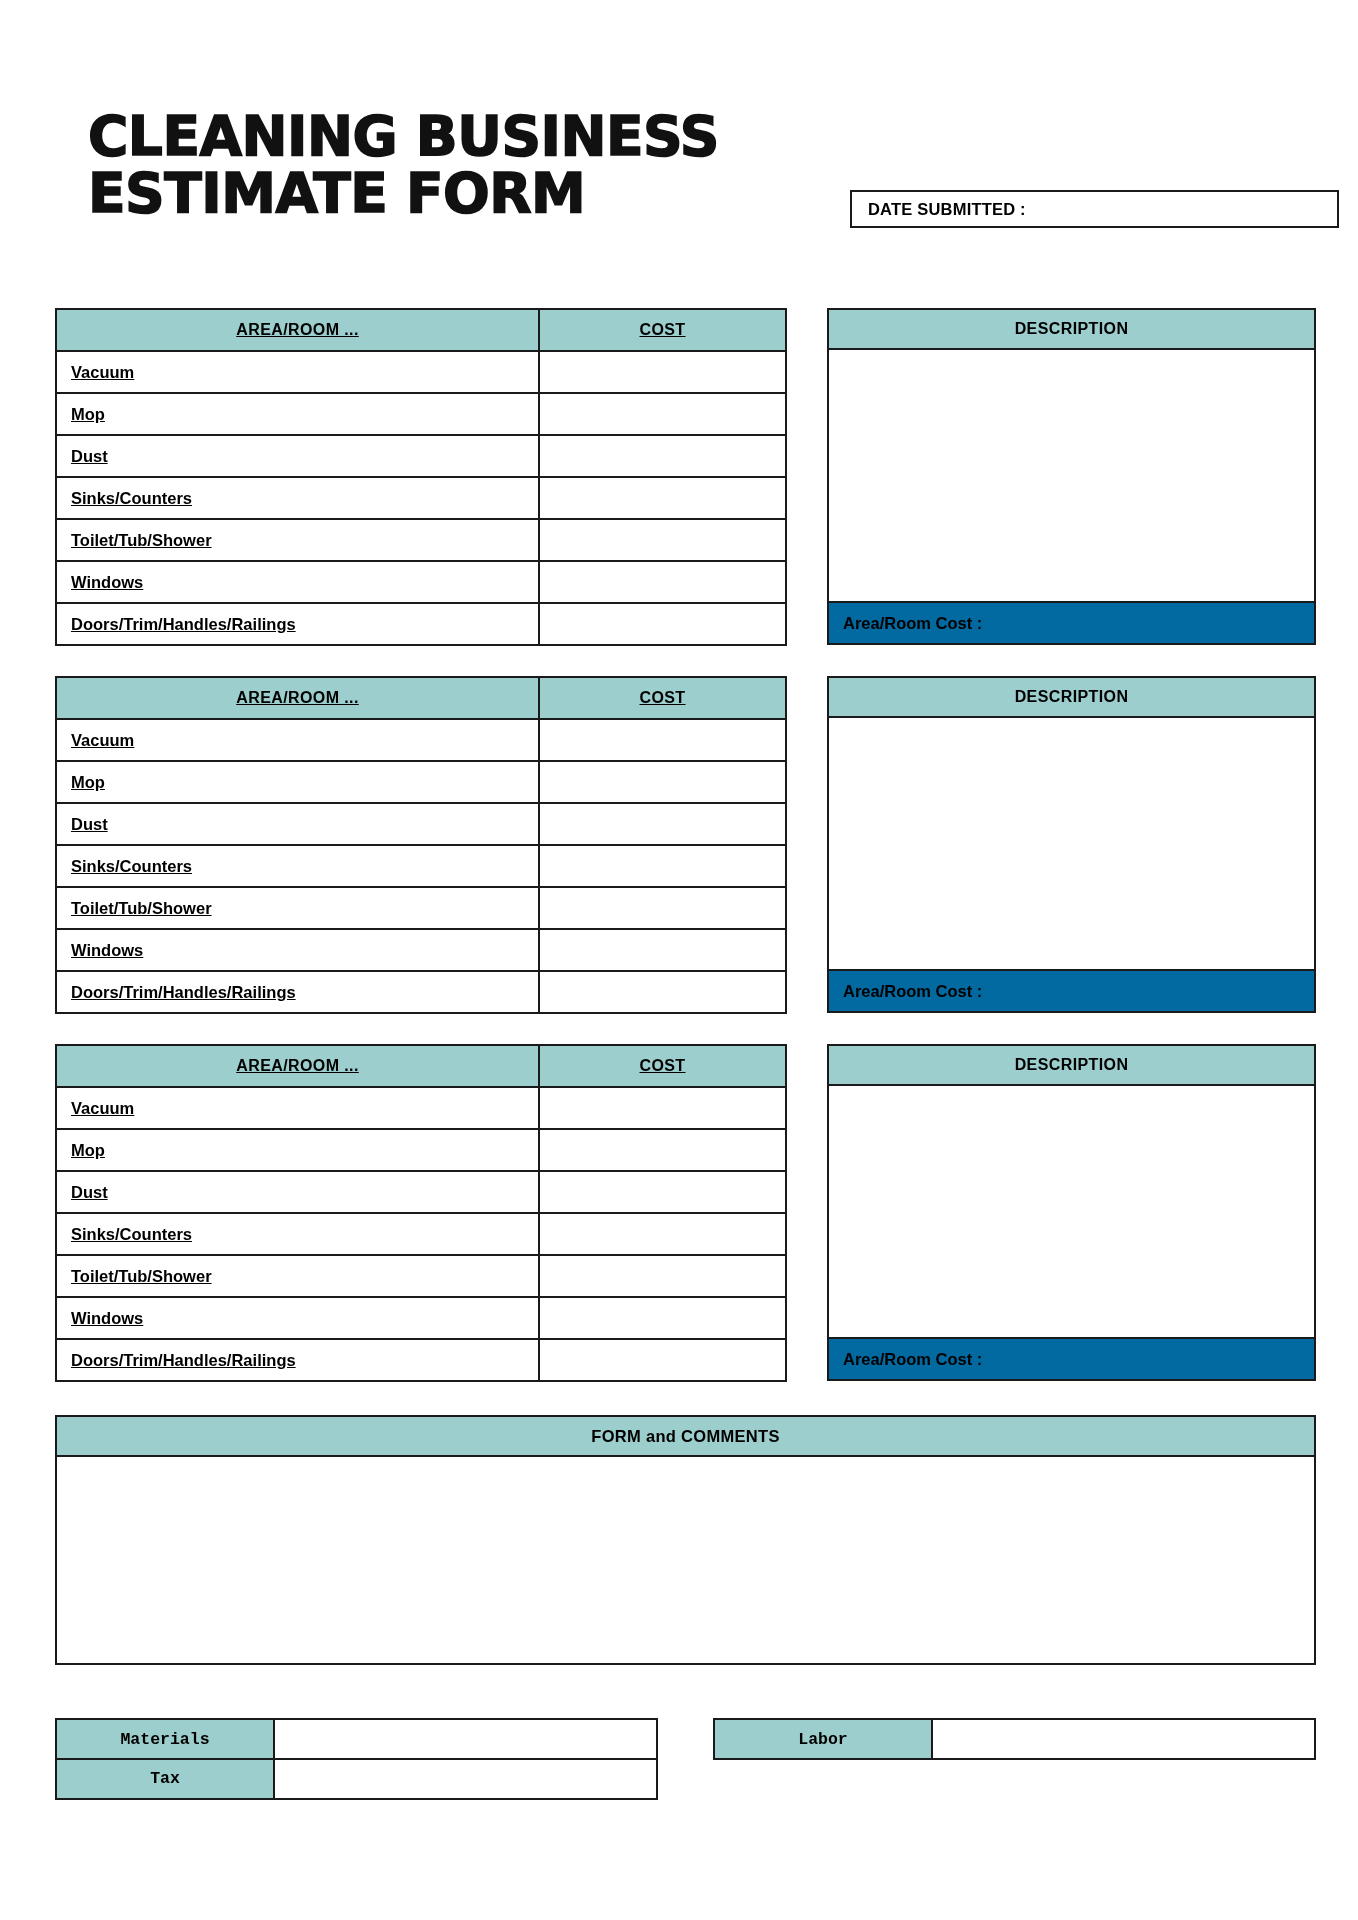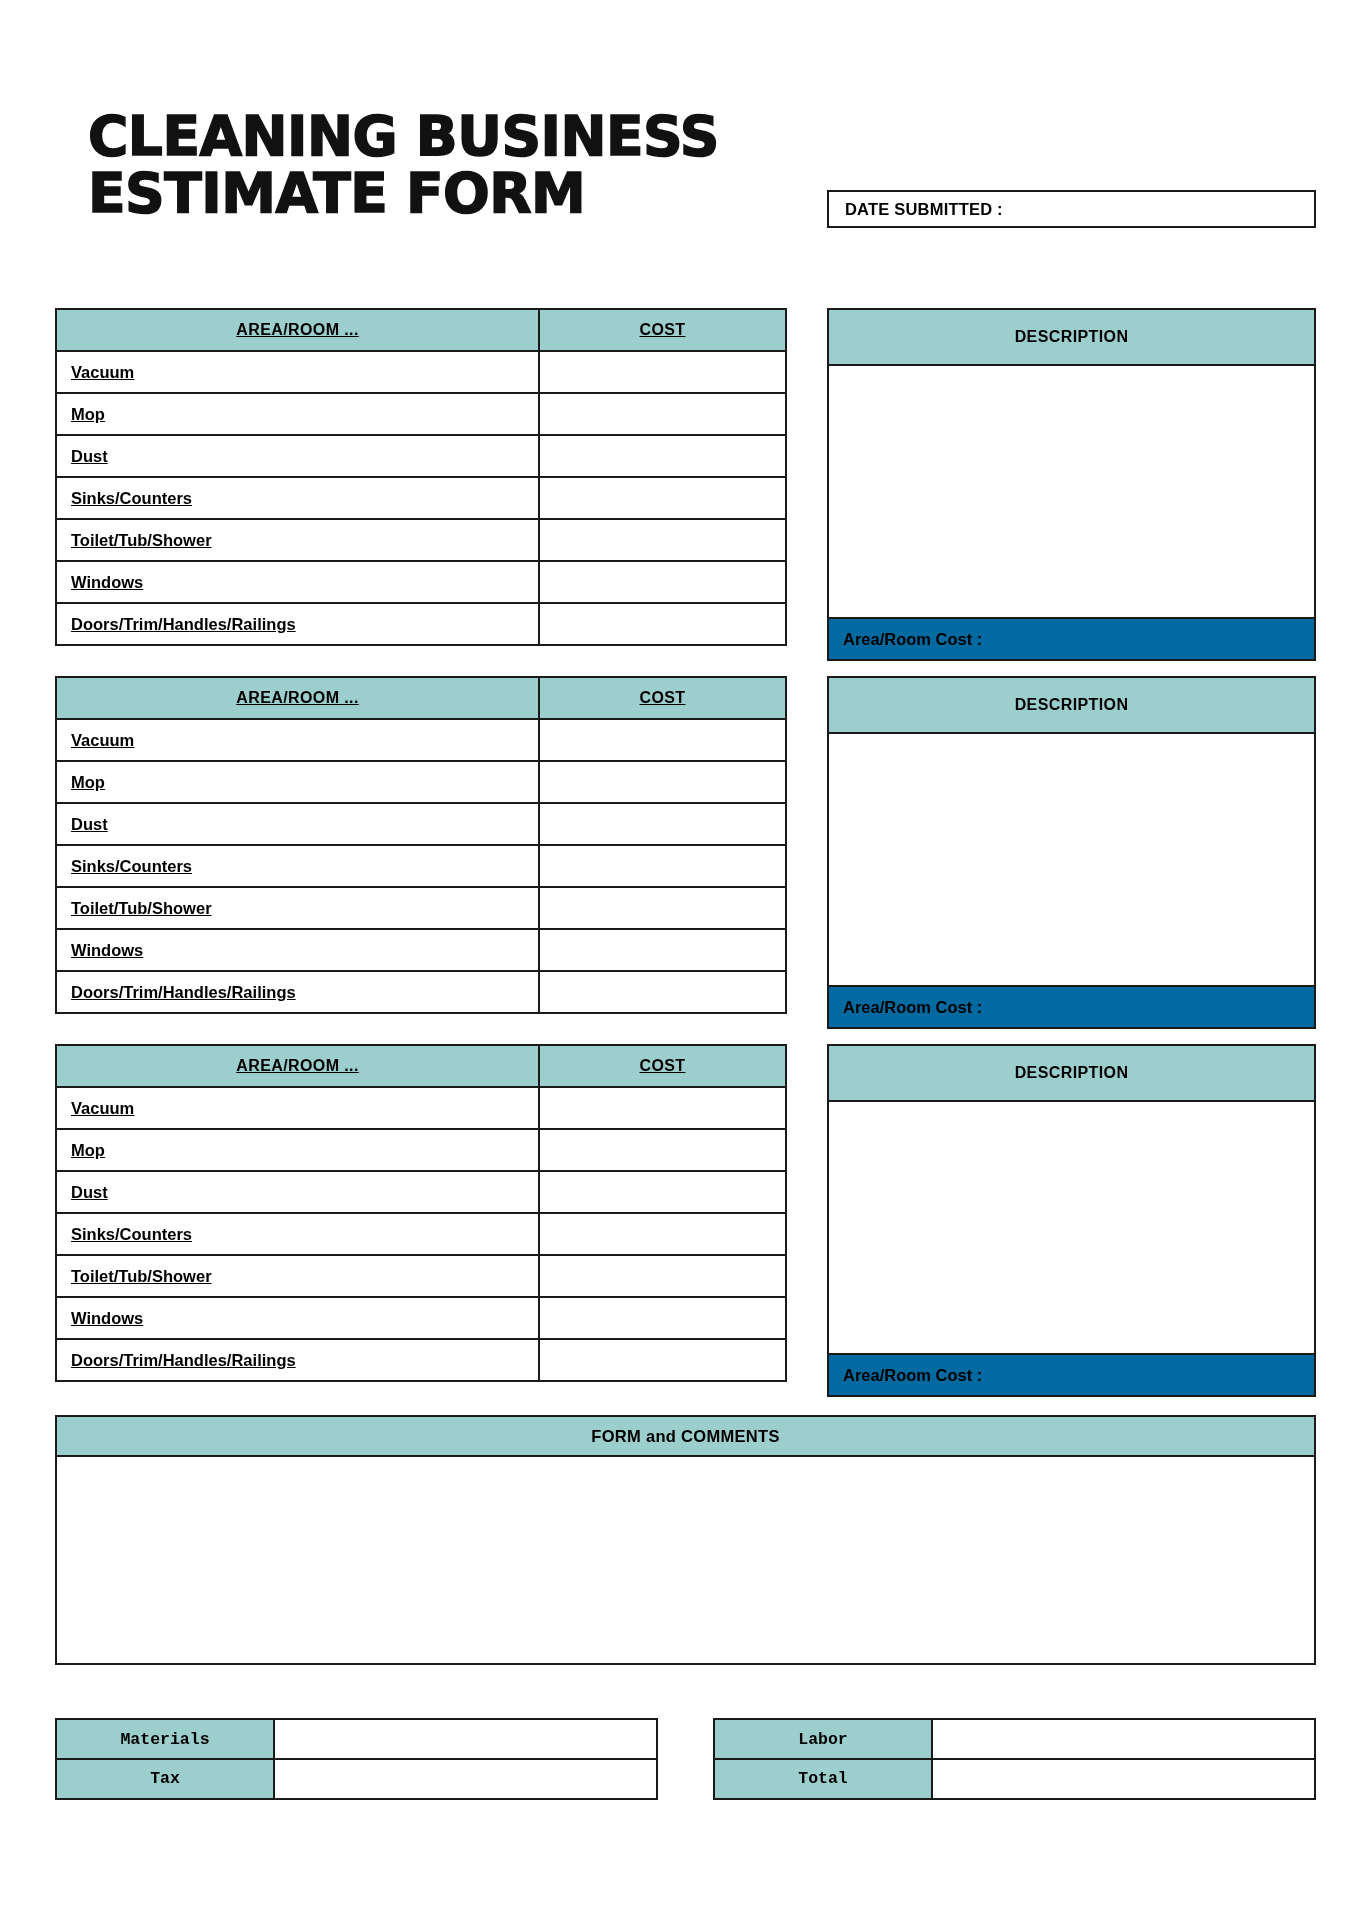--- a/index.html
+++ b/index.html
@@ -43,21 +43,21 @@
     line-height: 1.04;
     letter-spacing: -0.5px;
     color: #111111;
     text-transform: uppercase;
     white-space: nowrap;
     -webkit-text-stroke: 1.6px #111111;
   }
 
   .date-box {
     position: absolute;
-    left: 827px;
+    left: 850px;
     top: 190px;
     width: 489px;
     height: 38px;
     border: 2.2px solid #1a1a1a;
     box-sizing: border-box;
     display: flex;
     align-items: center;
   }
   .date-label {
     font-size: 16.5px;
@@ -105,21 +105,21 @@
   .right-panel {
     position: absolute;
     left: 827px;
     top: 0;
     width: 489px;
   }
   .desc-head {
     border: 2.2px solid #1a1a1a;
     background: #9ccecd;
     box-sizing: border-box;
-    height: 58px;
+    height: 42px;
     display: flex;
     align-items: center;
     justify-content: center;
     font-size: 16px;
     font-weight: bold;
     letter-spacing: 0.4px;
   }
   .desc-body {
     border: 2.2px solid #1a1a1a;
     border-top: none;
@@ -382,20 +382,16 @@
       <div class="totals-row">
         <div class="tot-label">Tax</div>
         <div class="tot-value"></div>
       </div>
     </div>
     <div class="totals-group">
       <div class="totals-row">
         <div class="tot-label">Labor</div>
         <div class="tot-value"></div>
       </div>
-      <div class="totals-row">
-        <div class="tot-label">Total</div>
-        <div class="tot-value"></div>
-      </div>
     </div>
   </div>
 
 </div>
 
 </body></html>

